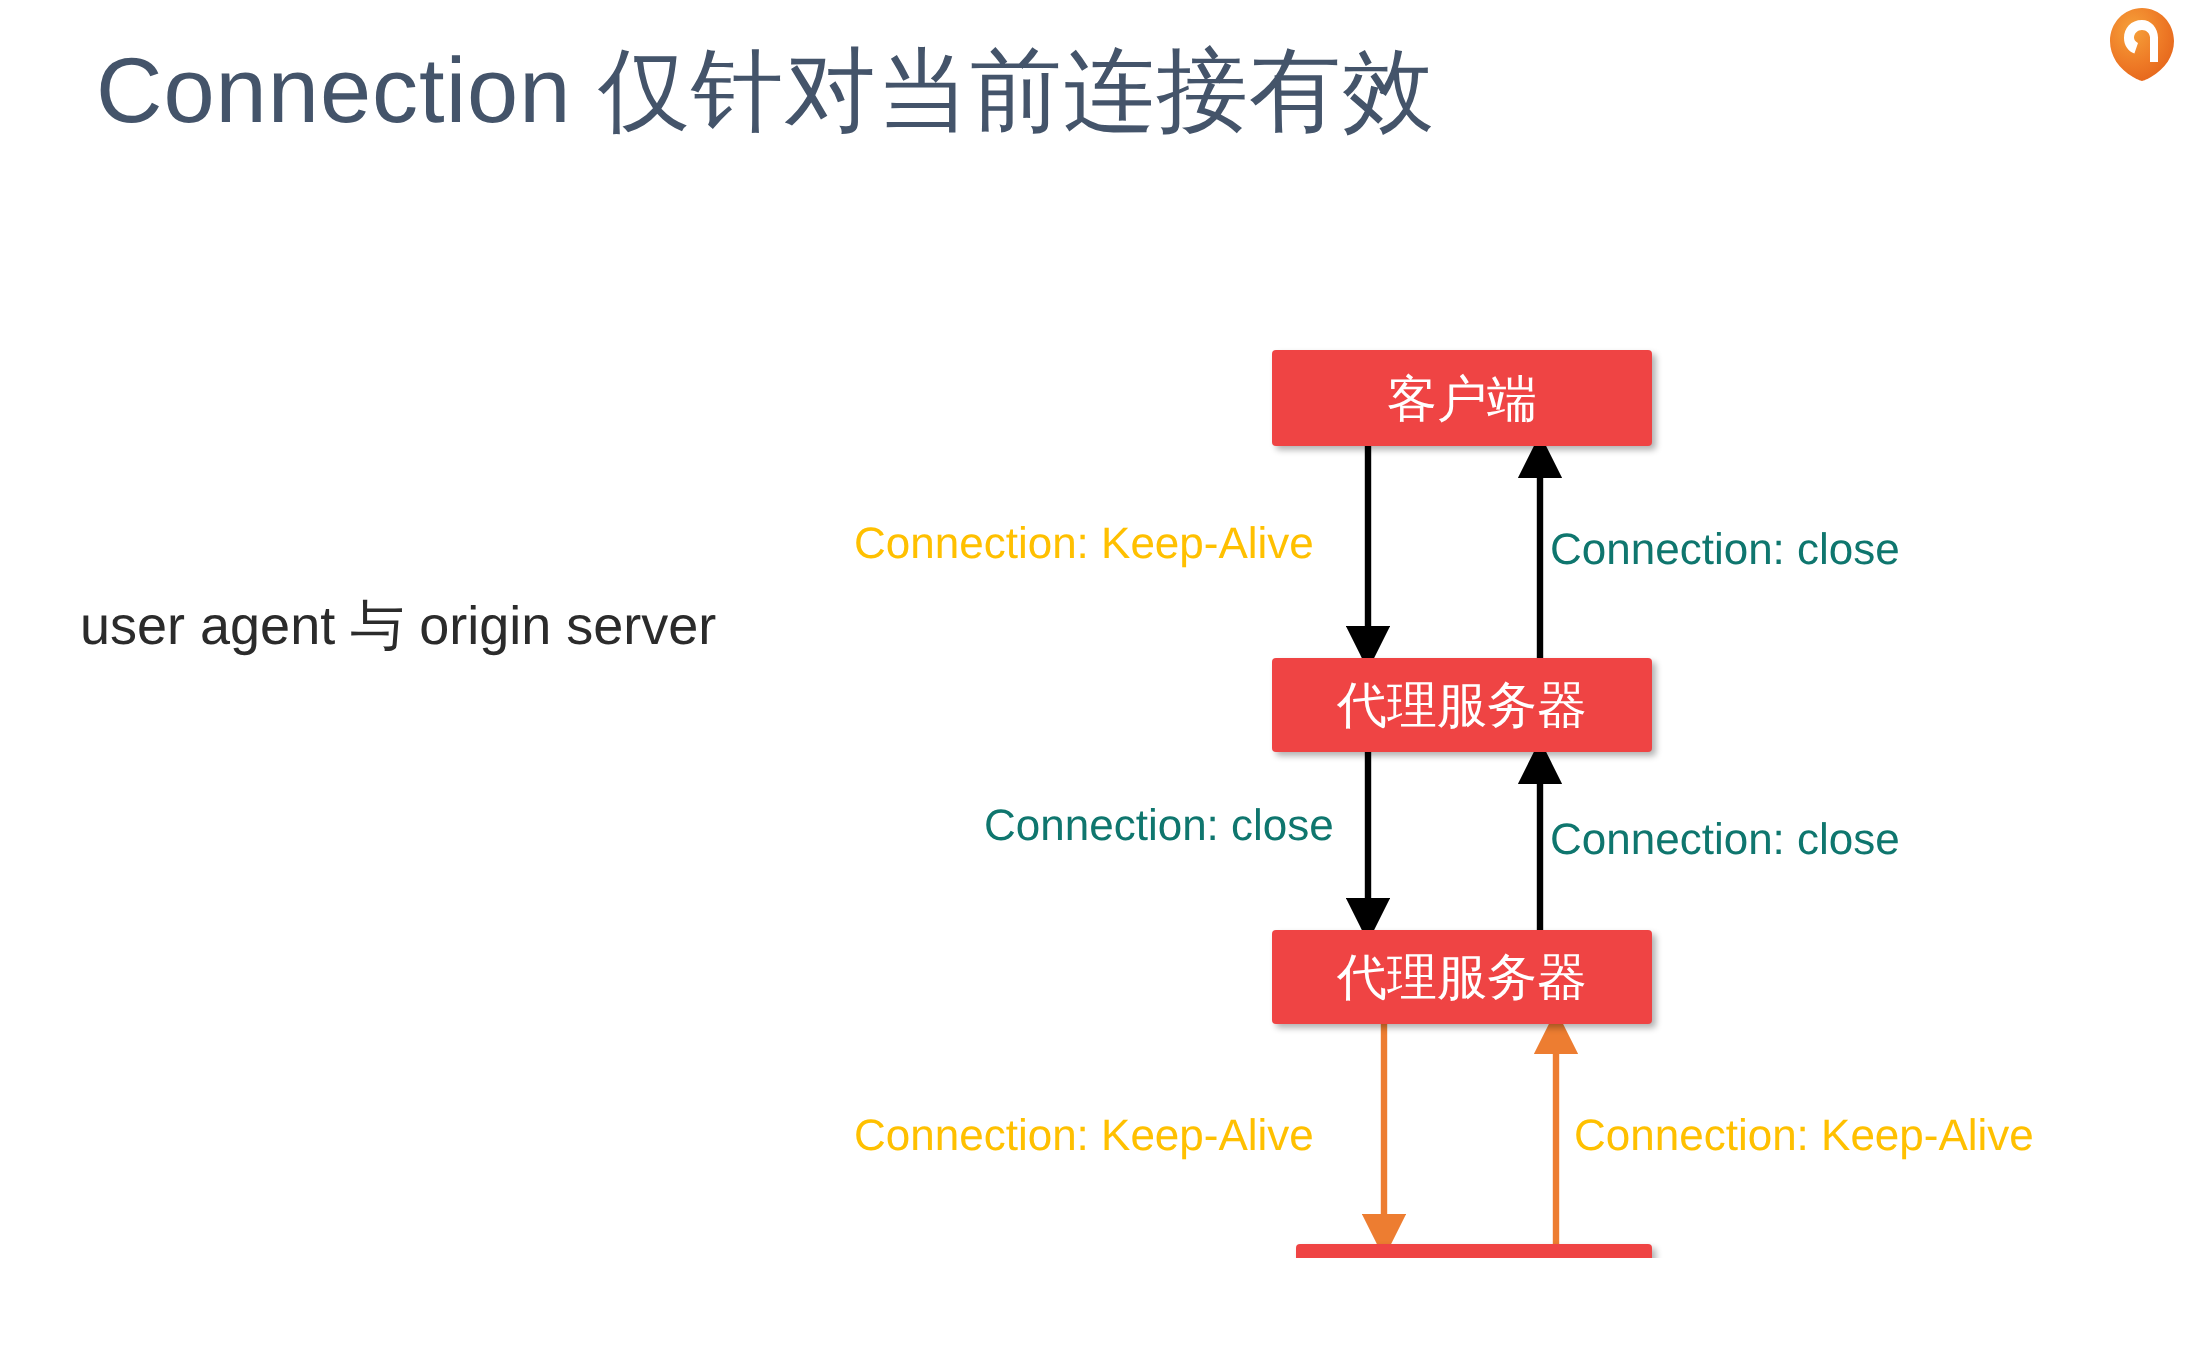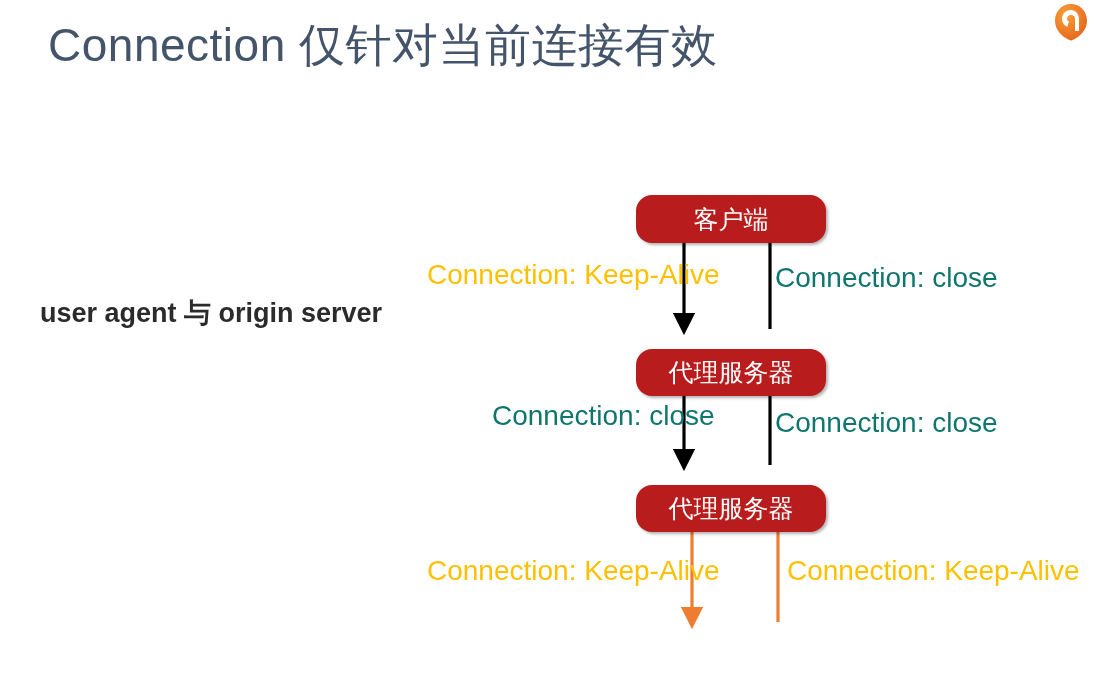--- a/index.html
+++ b/index.html
@@ -42,56 +42,55 @@
 
   
   .body-text {
     position: absolute;
     left: 40px;
     top: 286px;
     width: 400px;
     font-size: 27px;
     line-height: 54px;
     color: #2b2b2b;
-    font-weight: 700;
+    font-weight: 400;
   }
   .body-text .line { white-space: nowrap; }
 
   
   .node {
     position: absolute;
-    background: #b91c1c;
-    border-radius: 16px;
+    background: #ef4444;
+    border-radius: 2px;
     color: #ffffff;
     font-size: 25px;
     display: flex;
     align-items: center;
     justify-content: center;
     box-shadow: 2px 2px 3px rgba(0,0,0,0.30);
     box-sizing: border-box;
-    margin-top: 20px;
   }
   .node-client  { left: 636px; top: 175px; width: 190px; height: 48px; }
   .node-proxy1  { left: 636px; top: 329px; width: 190px; height: 47px; }
   .node-proxy2  { left: 636px; top: 465px; width: 190px; height: 47px; }
   .node-origin  { left: 648px; top: 622px; width: 178px; height: 46px; }
 
   
   .arrows {
     position: absolute;
     left: 0; top: 0;
     width: 1101px;
     height: 685px;
     pointer-events: none;
   }
 
   
   .edge-label {
     position: absolute;
-    font-size: 28px;
+    font-size: 22px;
     white-space: nowrap;
   }
   .lbl-dark   { color: #0f766e; }
   .lbl-yellow { color: #FFC000; }
 
   .lbl-ka-top      { left: 427px; top: 259px; }
   .lbl-close-tr    { left: 775px; top: 262px; }
   .lbl-close-ml    { left: 492px; top: 400px; }
   .lbl-close-mr    { left: 775px; top: 407px; }
   .lbl-ka-bl       { left: 427px; top: 555px; }

